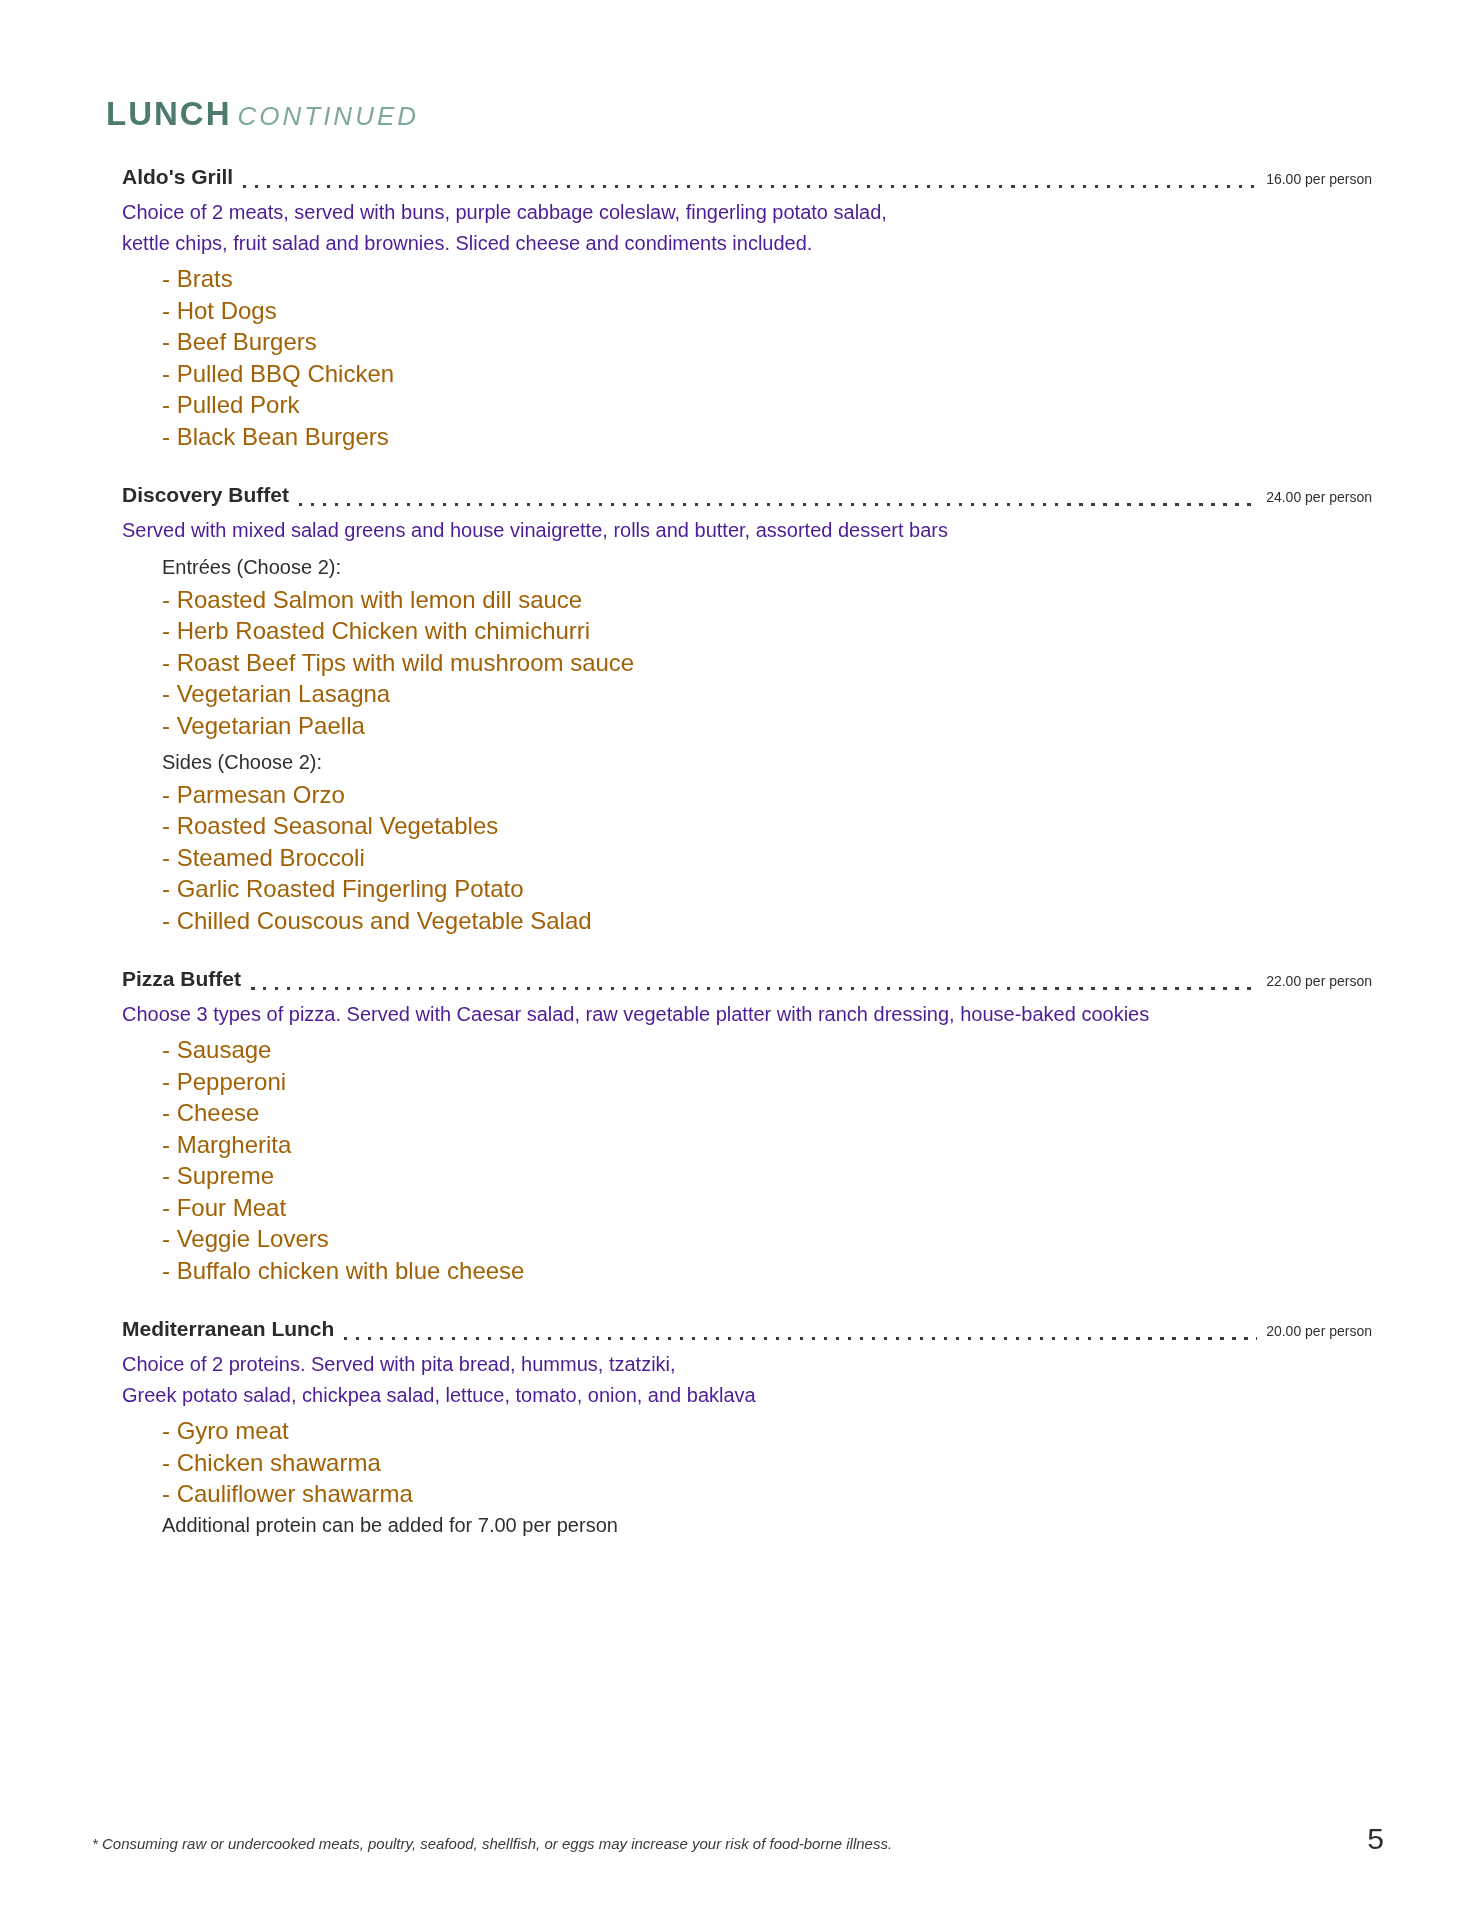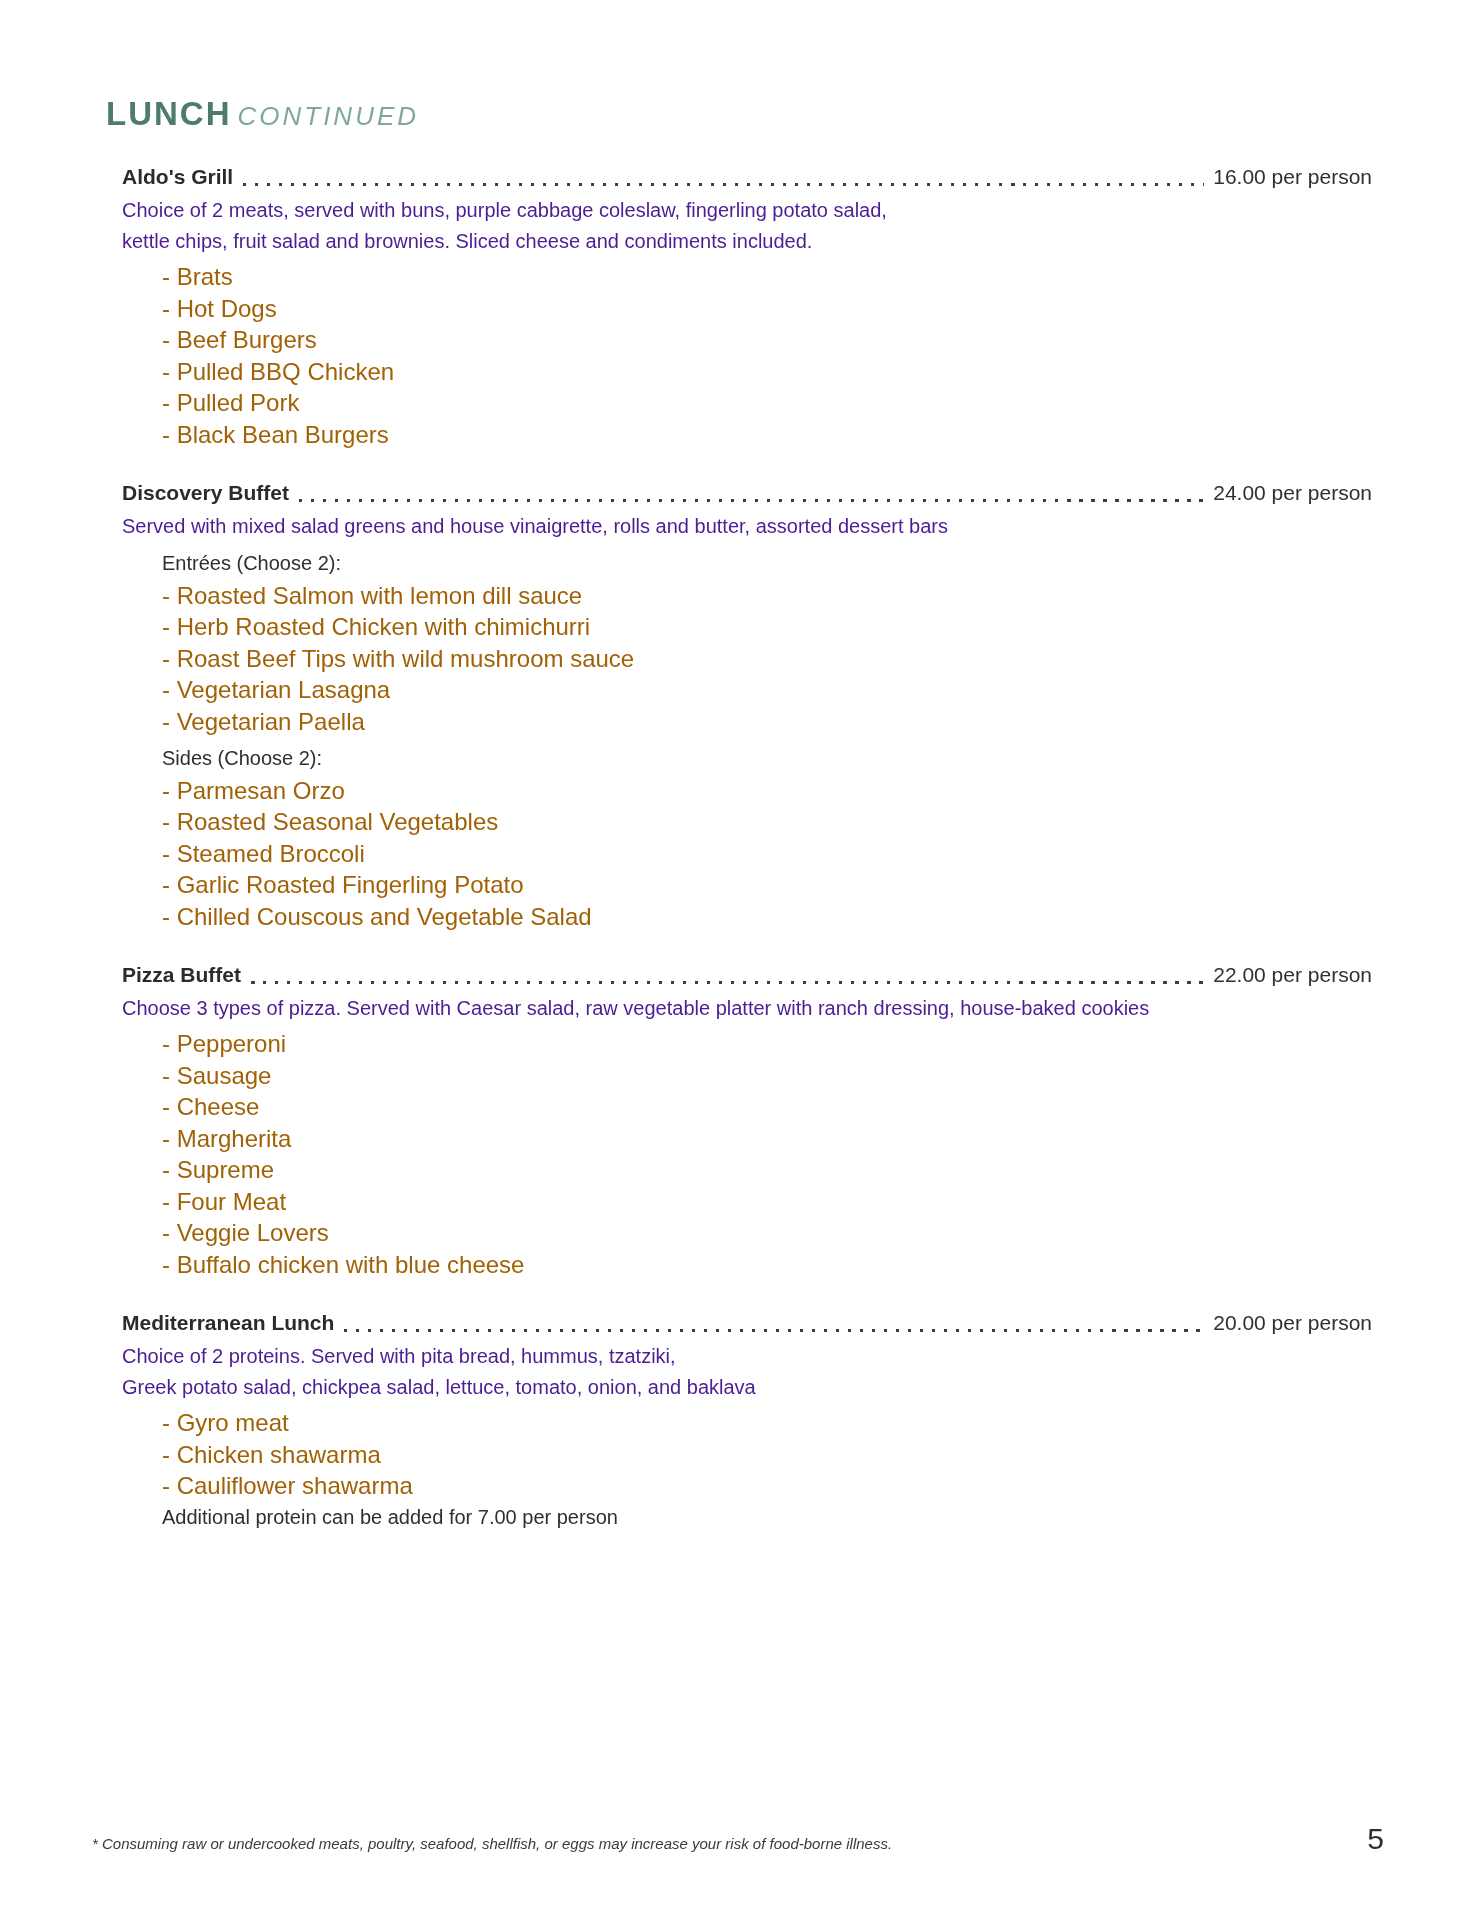--- a/index.html
+++ b/index.html
@@ -52,21 +52,21 @@
   }
   .leader {
     flex: 1 1 auto;
     height: 3.5px;
     align-self: flex-end;
     margin: 0 9px 7px 10px;
     background-image: repeating-linear-gradient(to right,
       #3d3d3d 0px, #3d3d3d 3.5px, transparent 3.5px, transparent 12px);
   }
   .section-price {
-    font-size: 21px;
+    font-size: 14px;
     font-weight: 400;
     color: #303030;
     white-space: nowrap;
   }
   .section-desc { margin-top: 2px; }
   .desc-line {
     font-size: 20px;
     line-height: 31px;
     color: #4c1d95;
   }
@@ -174,22 +174,22 @@
     <div class="title-row">
       <span class="section-name">Pizza Buffet</span>
       <span class="leader"></span>
       <span class="section-price">22.00 per person</span>
     </div>
     <div class="section-desc">
           <div class="desc-line">Choose 3 types of pizza. Served with Caesar salad, raw vegetable platter with ranch dressing, house-baked cookies</div>
         </div>
     <div class="section-groups">
           <div class="group">
+            <div class="menu-item">Sausage</div>
             <div class="menu-item">Pepperoni</div>
-            <div class="menu-item">Sausage</div>
             <div class="menu-item">Cheese</div>
             <div class="menu-item">Margherita</div>
             <div class="menu-item">Supreme</div>
             <div class="menu-item">Four Meat</div>
             <div class="menu-item">Veggie Lovers</div>
             <div class="menu-item">Buffalo chicken with blue cheese</div>
           </div>
         </div>
   </section>
 

